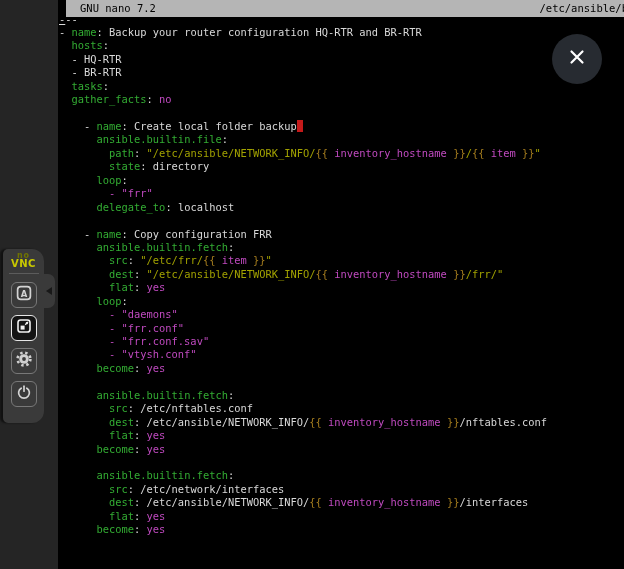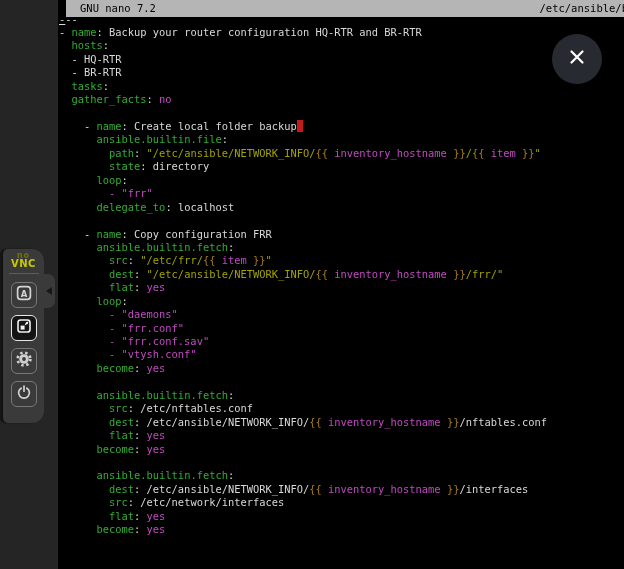--- a/index.html
+++ b/index.html
@@ -150,22 +150,22 @@
       <div class="ln"><span class="tk-w">        </span><span class="tk-m">- "vtysh.conf"</span></div>
       <div class="ln"><span class="tk-w">      </span><span class="tk-g">become</span><span class="tk-w">: </span><span class="tk-m">yes</span></div>
       <div class="ln"></div>
       <div class="ln"><span class="tk-w">      </span><span class="tk-g">ansible.builtin.fetch</span><span class="tk-w">:</span></div>
       <div class="ln"><span class="tk-w">        </span><span class="tk-g">src</span><span class="tk-w">: /etc/nftables.conf</span></div>
       <div class="ln"><span class="tk-w">        </span><span class="tk-g">dest</span><span class="tk-w">: /etc/ansible/NETWORK_INFO/</span><span class="tk-o">{{</span><span class="tk-m"> inventory_hostname </span><span class="tk-o">}}</span><span class="tk-w">/nftables.conf</span></div>
       <div class="ln"><span class="tk-w">        </span><span class="tk-g">flat</span><span class="tk-w">: </span><span class="tk-m">yes</span></div>
       <div class="ln"><span class="tk-w">      </span><span class="tk-g">become</span><span class="tk-w">: </span><span class="tk-m">yes</span></div>
       <div class="ln"></div>
       <div class="ln"><span class="tk-w">      </span><span class="tk-g">ansible.builtin.fetch</span><span class="tk-w">:</span></div>
+      <div class="ln"><span class="tk-w">        </span><span class="tk-g">src</span><span class="tk-w">: /etc/network/interfaces</span></div>
       <div class="ln"><span class="tk-w">        </span><span class="tk-g">dest</span><span class="tk-w">: /etc/ansible/NETWORK_INFO/</span><span class="tk-o">{{</span><span class="tk-m"> inventory_hostname </span><span class="tk-o">}}</span><span class="tk-w">/interfaces</span></div>
-      <div class="ln"><span class="tk-w">        </span><span class="tk-g">src</span><span class="tk-w">: /etc/network/interfaces</span></div>
       <div class="ln"><span class="tk-w">        </span><span class="tk-g">flat</span><span class="tk-w">: </span><span class="tk-m">yes</span></div>
       <div class="ln"><span class="tk-w">      </span><span class="tk-g">become</span><span class="tk-w">: </span><span class="tk-m">yes</span></div>
     </div>
 </div>
 
 <div class="close-btn">
   <span>
     <svg width="20" height="20" viewBox="0 0 20 20">
       <path d="M4.5 4.5 L15.5 15.5 M15.5 4.5 L4.5 15.5" stroke="#ffffff" stroke-width="2.2" stroke-linecap="round"></path>
     </svg>

